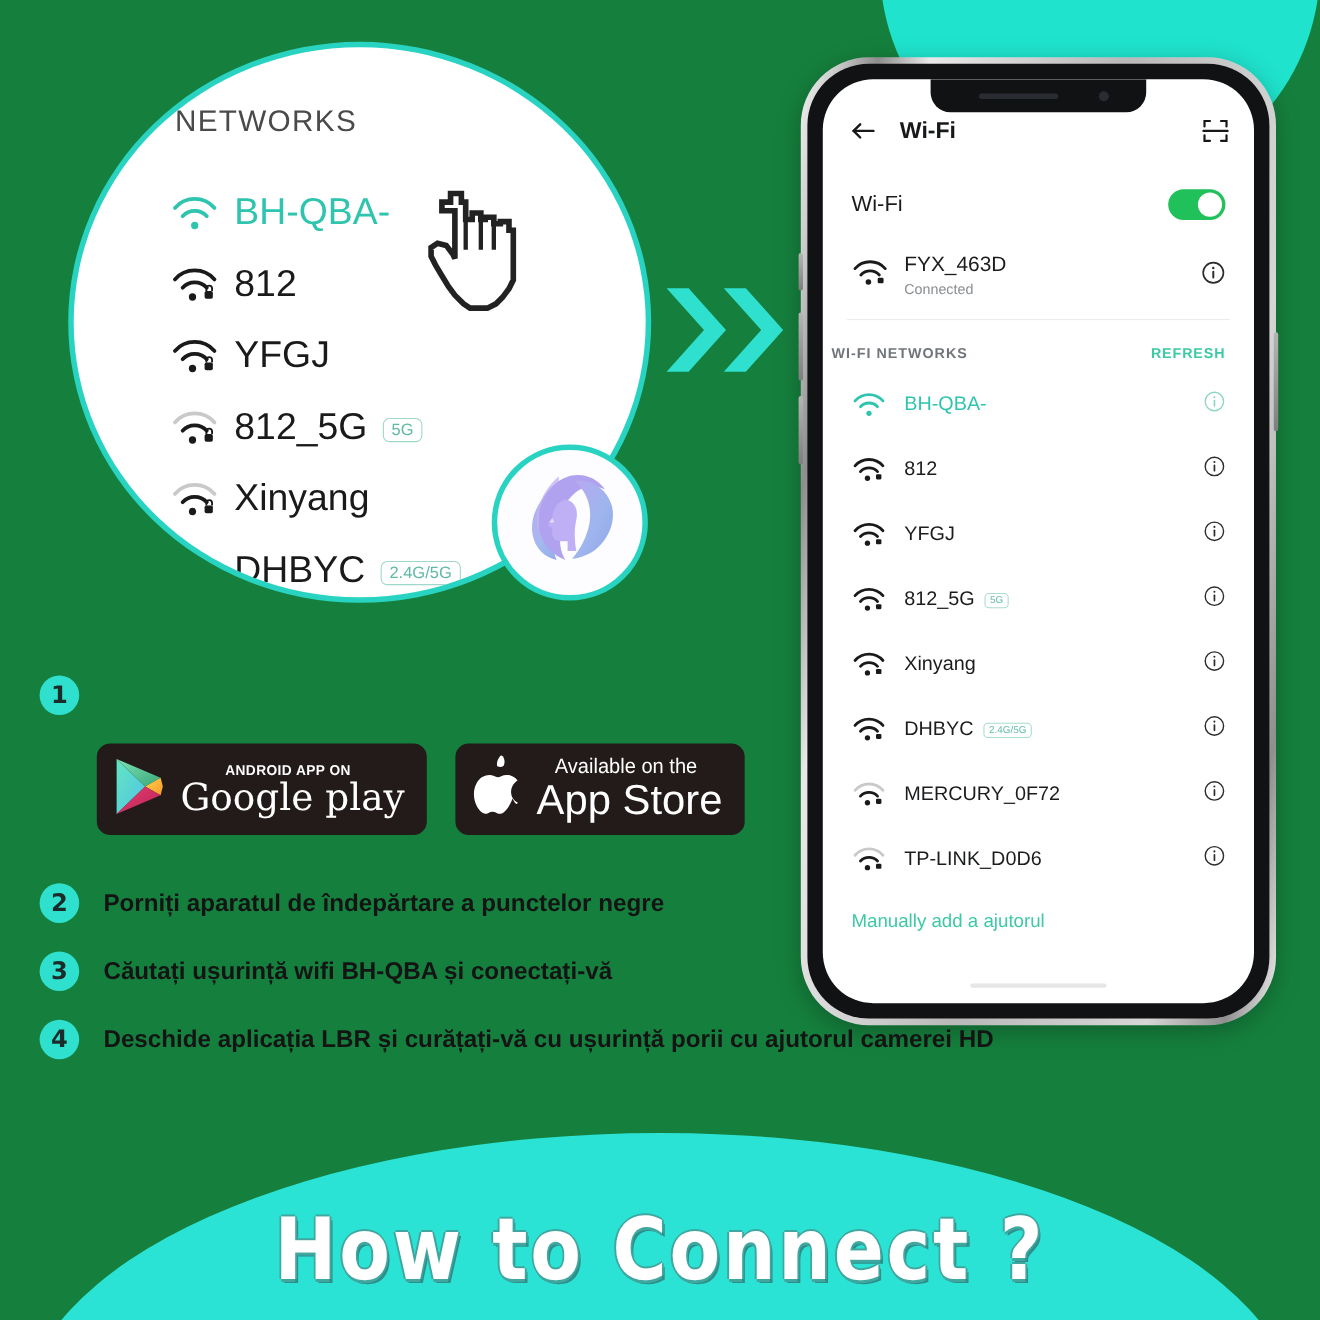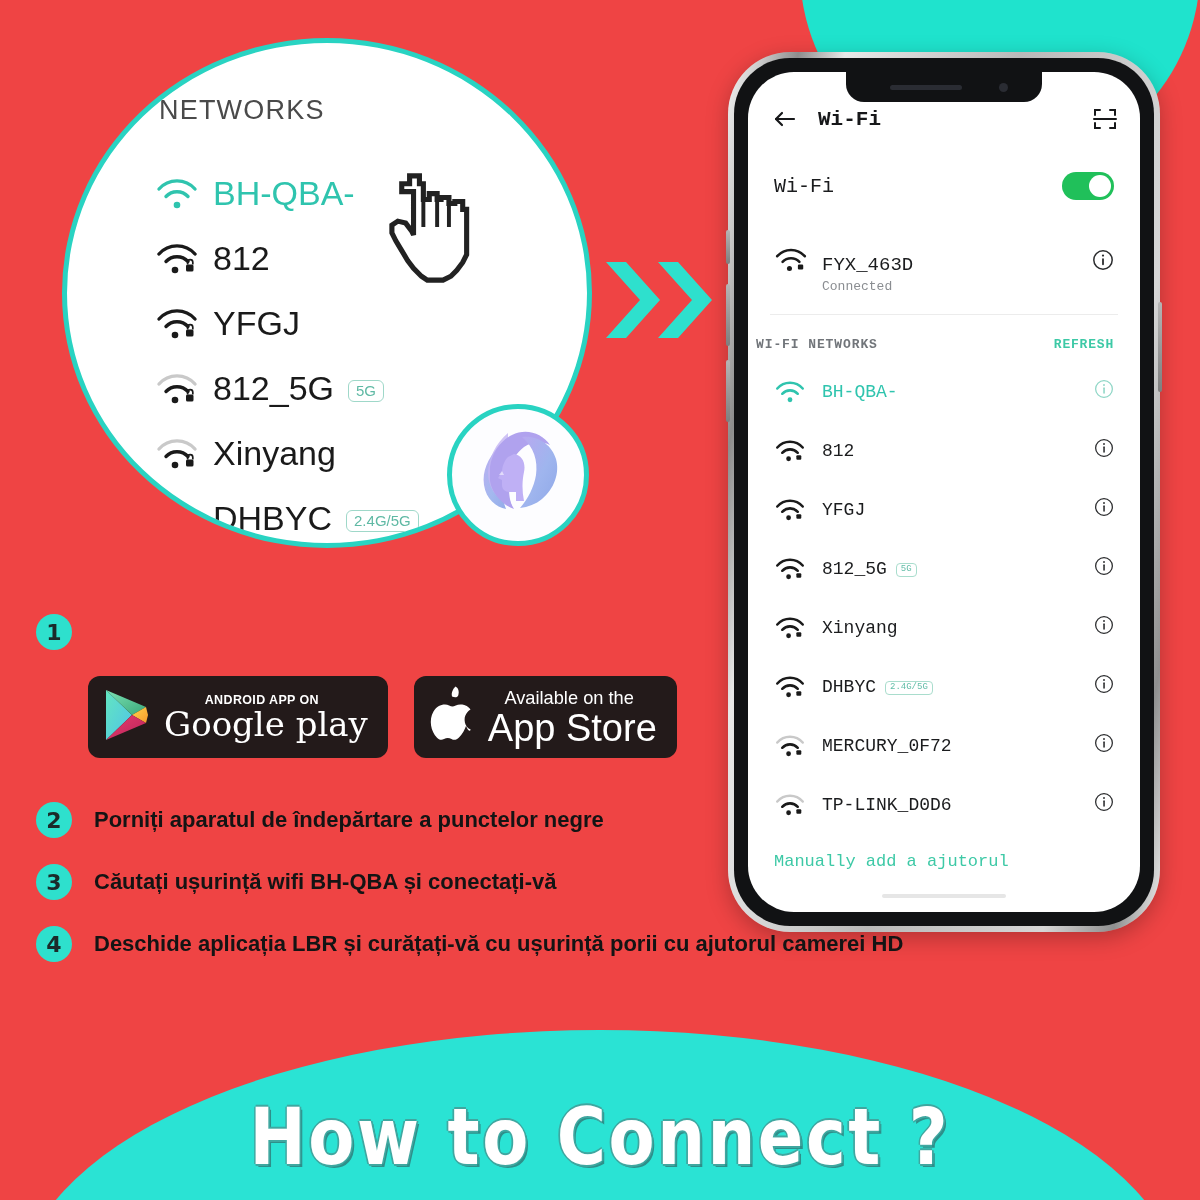--- a/index.html
+++ b/index.html
@@ -6,21 +6,21 @@
   * { box-sizing: border-box; margin: 0; padding: 0; }
   html, body {
     width: 1200px; height: 1200px;
     background: #ffffff;
     font-family: "Liberation Sans", sans-serif;
     overflow: hidden;
   }
   #root {
     position: relative;
     width: 1200px; height: 1200px;
-    background: #ef4444;
+    background: #15803d;
   }
 
   
   .top-arc {
     position: absolute;
     left: 800px; top: -230px;
     width: 400px; height: 400px;
     background: #1fe3cd;
     border-radius: 0 0 200px 200px;
     border-bottom-left-radius: 200px;
@@ -135,21 +135,20 @@
   .phone-bezel {
     position: absolute; left: 6px; top: 6px; right: 6px; bottom: 6px;
     border-radius: 56px;
     background: #111214;
   }
   .phone-screen {
     position: absolute; left: 14px; top: 14px; right: 14px; bottom: 14px;
     border-radius: 46px;
     background: #ffffff;
     overflow: hidden;
-    font-family: Liberation Mono, monospace;
   }
   .notch {
     position: absolute;
     left: 50%; transform: translateX(-50%);
     top: 0;
     width: 196px; height: 30px;
     background: #111214;
     border-radius: 0 0 18px 18px;
     z-index: 5;
   }
@@ -206,21 +205,21 @@
     position: absolute; right: 3px; top: 3px;
     width: 22px; height: 22px; border-radius: 50%;
     background: #ffffff;
   }
 
   .connected-row {
     display: flex; align-items: center;
     padding: 8px 26px 20px 26px;
   }
   .connected-row .ic { width: 40px; flex: 0 0 40px; }
-  .connected-row .txt { margin-left: 8px; margin-top: 24px; }
+  .connected-row .txt { margin-left: 8px; }
   .connected-row .ssid { font-size: 19px; color: #1b1c1e; }
   .connected-row .sub { font-size: 13px; color: #8a8d91; margin-top: 3px; }
   .connected-row .info { margin-left: auto; }
 
   .divider { height: 1px; background: #ececec; margin: 0 22px; }
 
   .sec-head {
     display: flex; align-items: center;
     padding: 22px 26px 10px 8px;
   }

